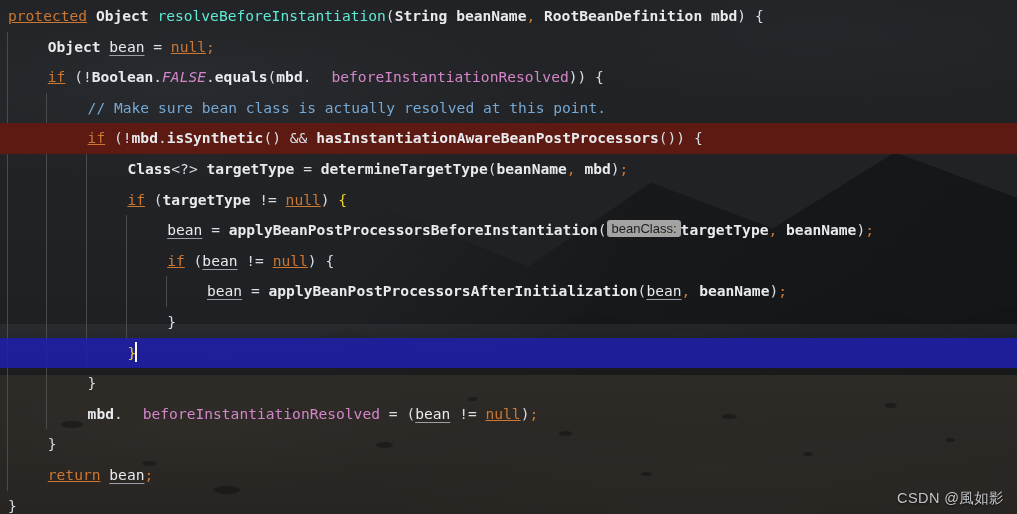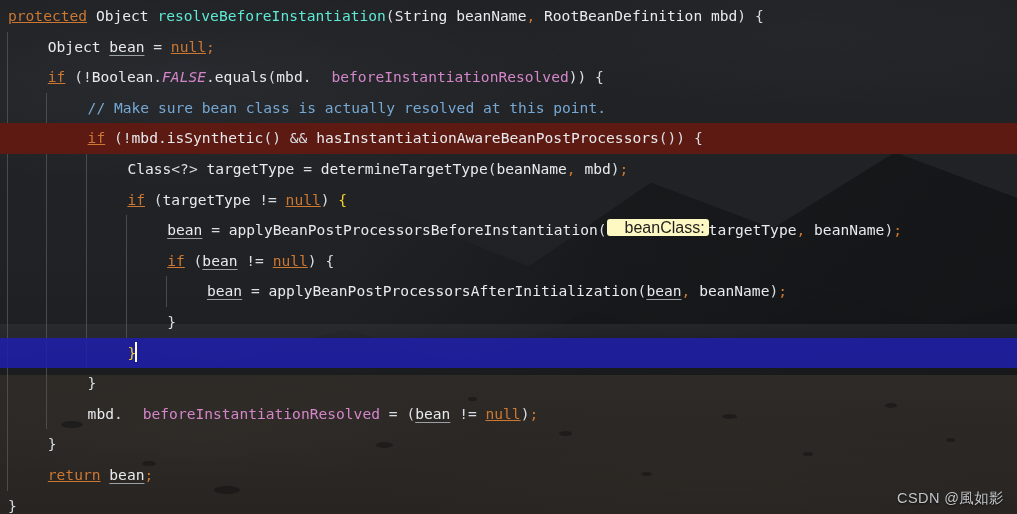--- a/index.html
+++ b/index.html
@@ -101,41 +101,41 @@
   #guides { position:absolute; inset:0; z-index:2; pointer-events:none; }
   .guide {
     position:absolute;
     width:1px;
     background:#5a5a5a;
     opacity:.72;
   }
 
   
   .kw   { color:#cc7832;text-decoration:underline; }                 
-  .type { color:#e8eaed; }                 
+  .type { color:#e8eaed;font-weight:bold; }                 
   .mth  { color:#5eead4; }                 
   .fld  { color:#d486c9;padding-left:20px; }                 
   .fldi { color:#d486c9; font-style:italic;} 
   .cmt  { color:#76a8d4;text-align:right; }                 
   .loc  { color:#e8eaed; text-decoration:underline; text-decoration-color:#9aa0a6; text-underline-offset:3px; }
   .pun  { color:#d8dee4; }
   .brc  { color:#d8dee4; }
   .brcm { color:#f2d12b; }                 
   .sc   { color:#cc7832; }                 
   .op   { color:#d8dee4; }
 
   
   .hint {
     display:inline-block;
-    background:#fef9c3;
+    background:#a3a3a3;
     color:#1d1d1d;
     font-family:"Liberation Sans","DejaVu Sans",sans-serif;
-    font-size:16px;
+    font-size:13px;
     line-height:17px;
-    padding:0 4px 0 18px;
+    padding:0 4px 0 5px;
     border-radius:3px;
     position:relative;
     top:-2px;
     letter-spacing:0;
   }
 
   
   .caret {
     display:inline-block;
     width:2px; height:20px;

